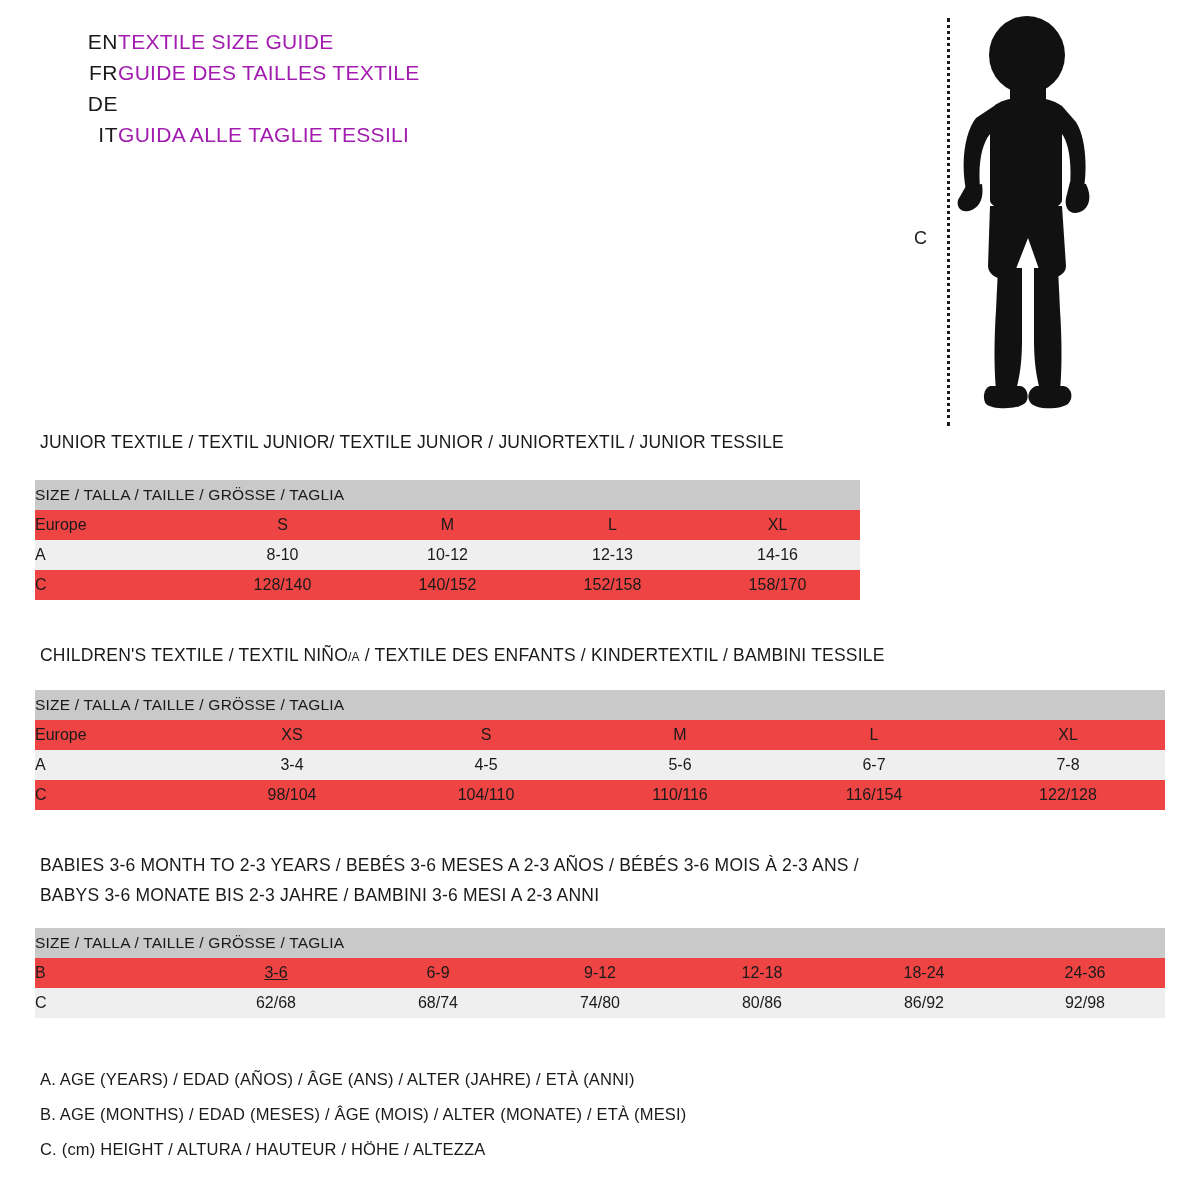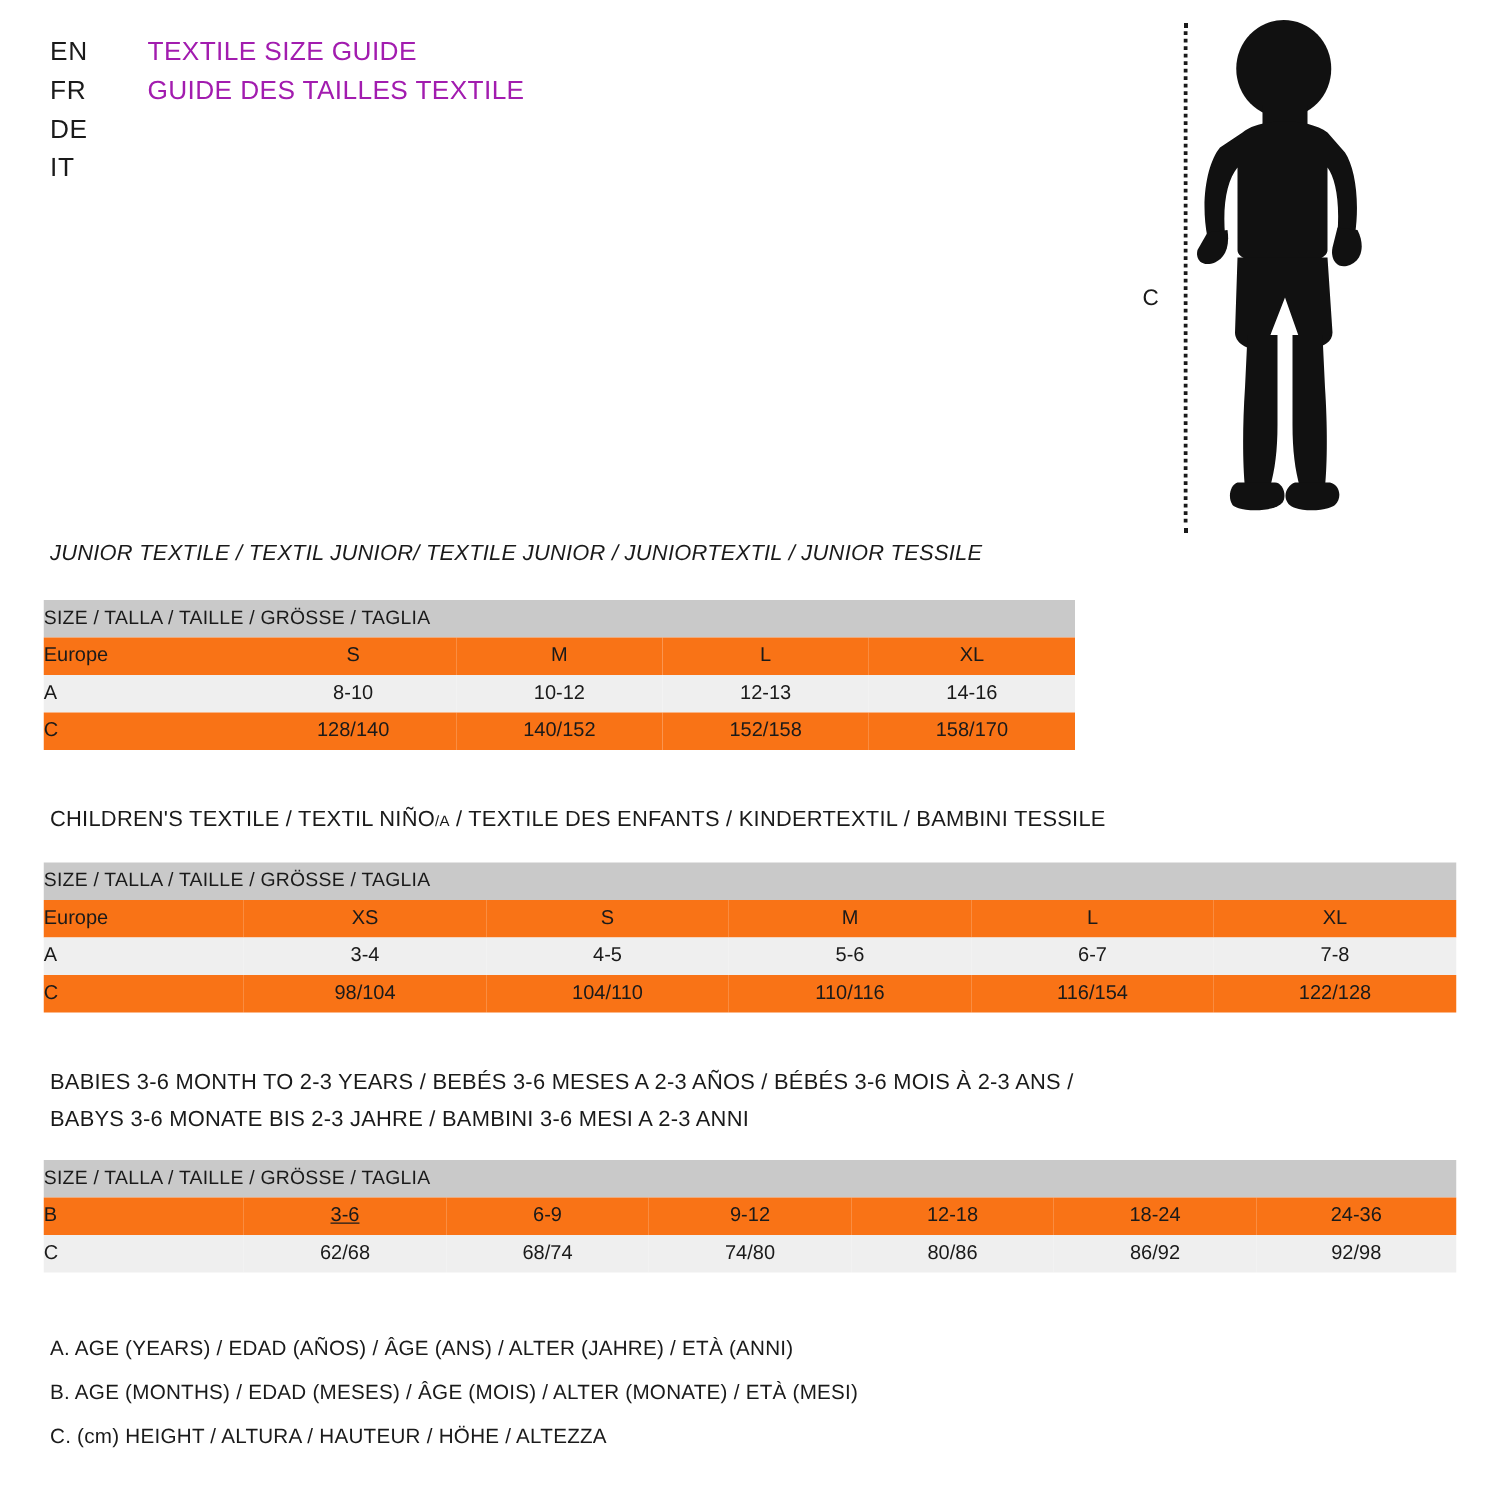--- a/index.html
+++ b/index.html
@@ -20,20 +20,21 @@
   .header {
     position: absolute;
     left: 40px;
     top: 30px;
     width: 560px;
   }
   .header-row {
     display: flex;
     align-items: baseline;
     height: 31px;
+    text-align: right;
   }
   .header-lang {
     width: 78px;
     font-size: 21px;
     letter-spacing: 0.5px;
     color: #1a1a1a;
   }
   .header-title {
     font-size: 21px;
     letter-spacing: 0.3px;
@@ -98,21 +99,21 @@
     height: 30px;
     vertical-align: middle;
     white-space: nowrap;
   }
   .row-head td {
     background: #c9c9c9;
     font-size: 15.5px;
     letter-spacing: 0.2px;
     text-transform: uppercase;
   }
-  .row-white td { background: #f97316; }
+  .row-white td { background: #ef4444; }
   .row-grey td { background: #efefef; }
   .cell-label {
     padding-left: 8px;
     text-align: left;
   }
   .cell-val {
     text-align: center;
   }
 
   
@@ -136,20 +137,21 @@
   </div>
   <div class="header-row">
     <span class="header-lang">FR</span>
     <span class="header-title">GUIDE DES TAILLES TEXTILE</span>
   </div>
   <div class="header-row">
     <span class="header-lang">DE</span>
   </div>
   <div class="header-row">
     <span class="header-lang">IT</span>
+    <span class="header-title">GUIDA ALLE TAGLIE TESSILI</span>
   </div>
 </div>
 
 <div class="figure">
   <span class="figure-label">C</span>
   <div class="figure-dashline"></div>
   <svg class="figure-svg" width="200" height="420" viewBox="0 0 200 420">
     <g fill="#111111">
 
       <ellipse cx="77" cy="45" rx="38" ry="39"></ellipse>
@@ -174,21 +176,21 @@
       <path d="M84 258 L 108 258 L 110 300 C 112 330, 112 360, 110 380 L 90 380
                C 86 366, 84 350, 84 330 Z"></path>
 
       <path d="M40 376 L 70 376 C 76 376, 80 386, 76 392 C 70 400, 42 400, 36 394 C 32 388, 34 378, 40 376 Z"></path>
 
       <path d="M86 376 L 114 376 C 122 378, 124 388, 118 394 C 110 400, 84 400, 80 392 C 76 386, 80 378, 86 376 Z"></path>
     </g>
   </svg>
 </div>
 
-<div class="section-title" style="top:432px;font-style:italic;">JUNIOR TEXTILE / TEXTIL JUNIOR/ TEXTILE JUNIOR / JUNIORTEXTIL / JUNIOR TESSILE</div>
+<div class="section-title" style="top:432px;">JUNIOR TEXTILE / TEXTIL JUNIOR/ TEXTILE JUNIOR / JUNIORTEXTIL / JUNIOR TESSILE</div>
 
 <table class="table" style="top:480px; width:825px;">
   <tbody>
       <tr class="row-head">
     <td class="cell-label" colspan="5">SIZE / TALLA / TAILLE / GRÖSSE / TAGLIA</td>
   </tr>
   <tr class="row-white">
     <td class="cell-label" style="width:165px;">Europe</td>
     <td class="cell-val" style="width:165px;">S</td>
     <td class="cell-val" style="width:165px;">M</td>

